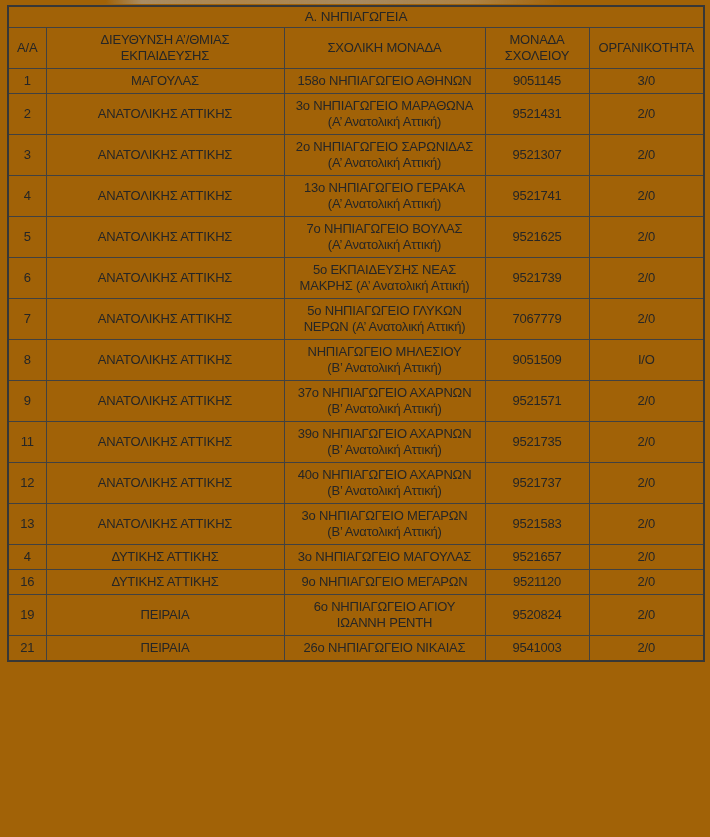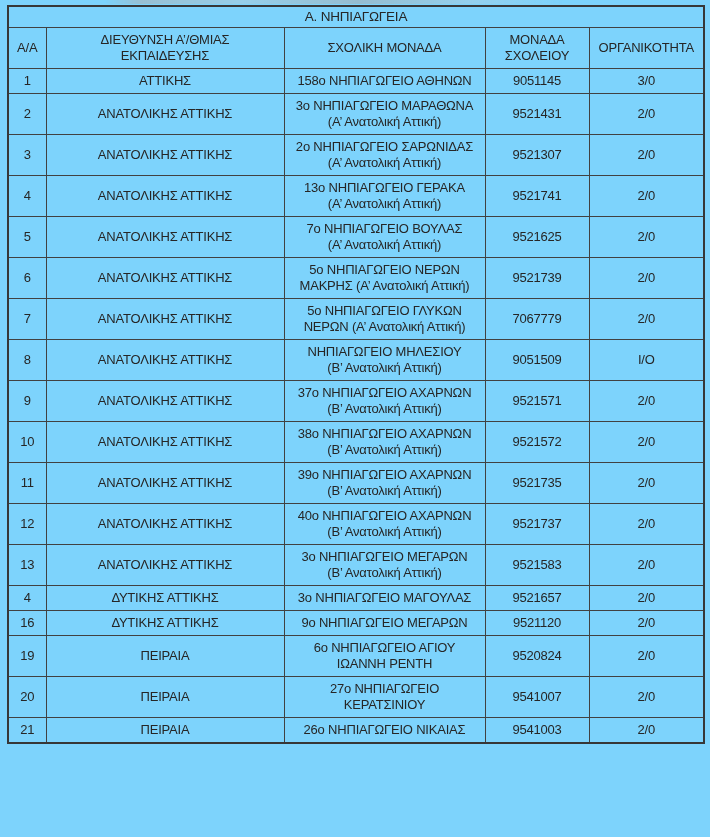--- a/index.html
+++ b/index.html
@@ -5,21 +5,21 @@
   html, body {
     margin: 0;
     padding: 0;
     background: #ffffff;
     font-family: "Liberation Sans", "DejaVu Sans", sans-serif;
   }
   .page {
     position: relative;
     width: 710px;
     height: 837px;
-    background: #7dd3fc;
+    background: #a16207;
     overflow: hidden;
   }
   
   .scan-artifact {
     position: absolute;
     top: 0;
     left: 105px;
     width: 460px;
     height: 4px;
     background: linear-gradient(to right,
@@ -97,21 +97,21 @@
 ΕΚΠΑΙΔΕΥΣΗΣ</th>
         <th>ΣΧΟΛΙΚΗ ΜΟΝΑΔΑ</th>
         <th>ΜΟΝΑΔΑ
 ΣΧΟΛΕΙΟΥ</th>
         <th>ΟΡΓΑΝΙΚΟΤΗΤΑ</th>
       </tr>
     </thead>
     <tbody id="table-body">
         <tr class="table-row single">
       <td class="cell-num">1</td>
-      <td class="cell-directorate">ΑΤΤΙΚΗΣ</td>
+      <td class="cell-directorate">ΜΑΓΟΥΛΑΣ</td>
       <td class="cell-school">158ο ΝΗΠΙΑΓΩΓΕΙΟ ΑΘΗΝΩΝ</td>
       <td class="cell-code">9051145</td>
       <td class="cell-org">3/0</td>
     </tr>
         <tr class="table-row double">
       <td class="cell-num">2</td>
       <td class="cell-directorate">ΑΝΑΤΟΛΙΚΗΣ ΑΤΤΙΚΗΣ</td>
       <td class="cell-school">3ο ΝΗΠΙΑΓΩΓΕΙΟ ΜΑΡΑΘΩΝΑ
 (Α’ Ανατολική Αττική)</td>
       <td class="cell-code">9521431</td>
@@ -137,21 +137,21 @@
       <td class="cell-num">5</td>
       <td class="cell-directorate">ΑΝΑΤΟΛΙΚΗΣ ΑΤΤΙΚΗΣ</td>
       <td class="cell-school">7ο ΝΗΠΙΑΓΩΓΕΙΟ ΒΟΥΛΑΣ
 (Α’ Ανατολική Αττική)</td>
       <td class="cell-code">9521625</td>
       <td class="cell-org">2/0</td>
     </tr>
         <tr class="table-row double">
       <td class="cell-num">6</td>
       <td class="cell-directorate">ΑΝΑΤΟΛΙΚΗΣ ΑΤΤΙΚΗΣ</td>
-      <td class="cell-school">5ο ΝΗΠΙΑΓΩΓΕΙΟ ΝΕΡΩΝ
+      <td class="cell-school">5ο ΕΚΠΑΙΔΕΥΣΗΣ ΝΕΑΣ
 ΜΑΚΡΗΣ (Α’ Ανατολική Αττική)</td>
       <td class="cell-code">9521739</td>
       <td class="cell-org">2/0</td>
     </tr>
         <tr class="table-row double">
       <td class="cell-num">7</td>
       <td class="cell-directorate">ΑΝΑΤΟΛΙΚΗΣ ΑΤΤΙΚΗΣ</td>
       <td class="cell-school">5ο ΝΗΠΙΑΓΩΓΕΙΟ ΓΛΥΚΩΝ
 ΝΕΡΩΝ (Α’ Ανατολική Αττική)</td>
       <td class="cell-code">7067779</td>
@@ -164,28 +164,20 @@
 (Β’ Ανατολική Αττική)</td>
       <td class="cell-code">9051509</td>
       <td class="cell-org">Ι/Ο</td>
     </tr>
         <tr class="table-row double">
       <td class="cell-num">9</td>
       <td class="cell-directorate">ΑΝΑΤΟΛΙΚΗΣ ΑΤΤΙΚΗΣ</td>
       <td class="cell-school">37ο ΝΗΠΙΑΓΩΓΕΙΟ ΑΧΑΡΝΩΝ
 (Β’ Ανατολική Αττική)</td>
       <td class="cell-code">9521571</td>
-      <td class="cell-org">2/0</td>
-    </tr>
-        <tr class="table-row double">
-      <td class="cell-num">10</td>
-      <td class="cell-directorate">ΑΝΑΤΟΛΙΚΗΣ ΑΤΤΙΚΗΣ</td>
-      <td class="cell-school">38ο ΝΗΠΙΑΓΩΓΕΙΟ ΑΧΑΡΝΩΝ
-(Β’ Ανατολική Αττική)</td>
-      <td class="cell-code">9521572</td>
       <td class="cell-org">2/0</td>
     </tr>
         <tr class="table-row double">
       <td class="cell-num">11</td>
       <td class="cell-directorate">ΑΝΑΤΟΛΙΚΗΣ ΑΤΤΙΚΗΣ</td>
       <td class="cell-school">39ο ΝΗΠΙΑΓΩΓΕΙΟ ΑΧΑΡΝΩΝ
 (Β’ Ανατολική Αττική)</td>
       <td class="cell-code">9521735</td>
       <td class="cell-org">2/0</td>
     </tr>
@@ -220,28 +212,20 @@
       <td class="cell-org">2/0</td>
     </tr>
         <tr class="table-row double">
       <td class="cell-num">19</td>
       <td class="cell-directorate">ΠΕΙΡΑΙΑ</td>
       <td class="cell-school">6ο ΝΗΠΙΑΓΩΓΕΙΟ ΑΓΙΟΥ
 ΙΩΑΝΝΗ ΡΕΝΤΗ</td>
       <td class="cell-code">9520824</td>
       <td class="cell-org">2/0</td>
     </tr>
-        <tr class="table-row double">
-      <td class="cell-num">20</td>
-      <td class="cell-directorate">ΠΕΙΡΑΙΑ</td>
-      <td class="cell-school">27ο ΝΗΠΙΑΓΩΓΕΙΟ
-ΚΕΡΑΤΣΙΝΙΟΥ</td>
-      <td class="cell-code">9541007</td>
-      <td class="cell-org">2/0</td>
-    </tr>
         <tr class="table-row single">
       <td class="cell-num">21</td>
       <td class="cell-directorate">ΠΕΙΡΑΙΑ</td>
       <td class="cell-school">26ο ΝΗΠΙΑΓΩΓΕΙΟ ΝΙΚΑΙΑΣ</td>
       <td class="cell-code">9541003</td>
       <td class="cell-org">2/0</td>
     </tr>
       </tbody>
   </table>
 

